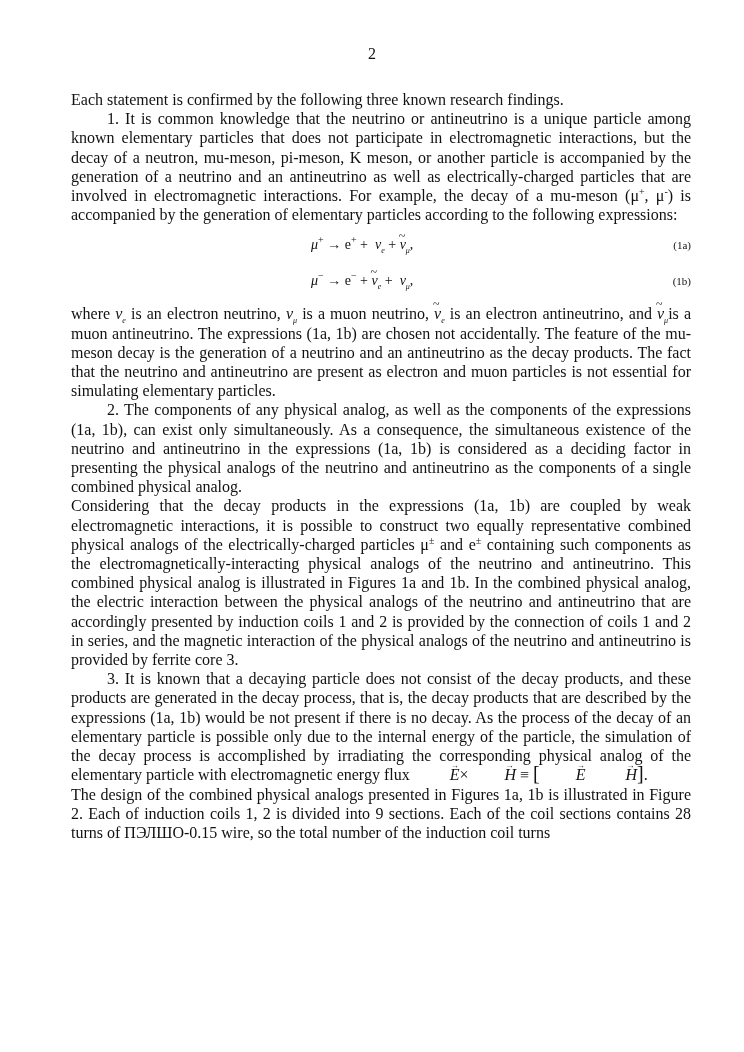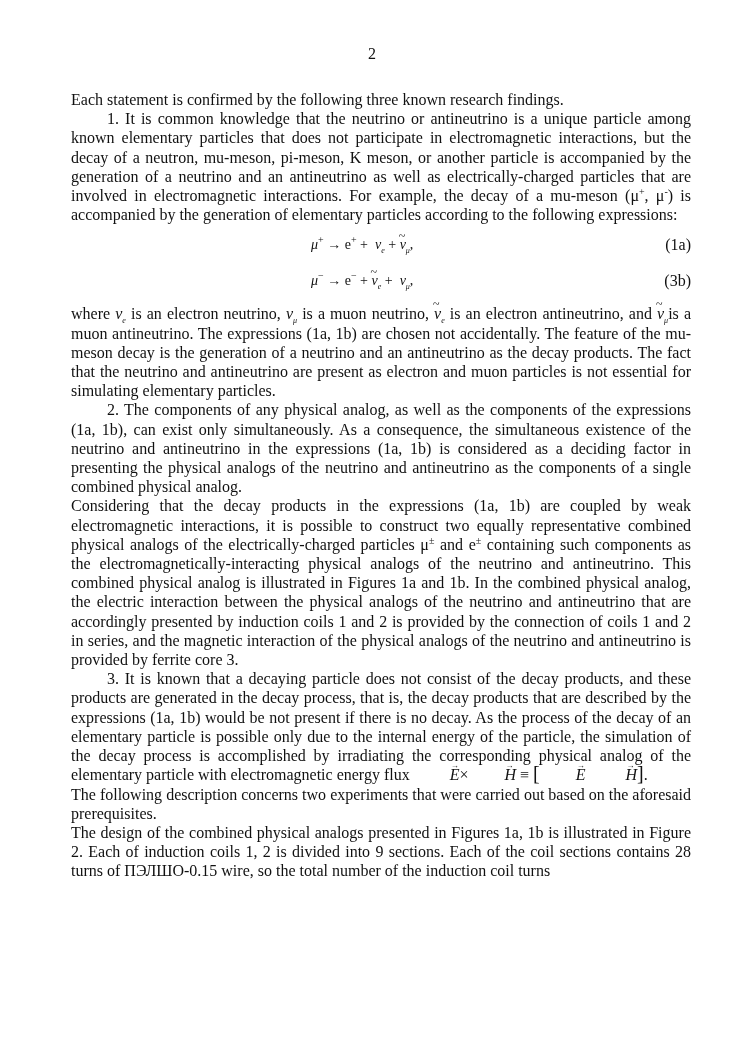--- a/index.html
+++ b/index.html
@@ -8,21 +8,21 @@
   .page-number { position: absolute; top: 44px; left: 0; width: 744px; text-align: center;
                  font-size: 16px; line-height: 19px; }
   .body { position: absolute; left: 71px; top: 90px; width: 620px;
           font-size: 16px; line-height: 19.2px; }
   .p { margin: 0; text-align: justify; }
   .indent { text-indent: 36px; }
   .eqs { position: relative; height: 56px; margin: 10px 0 14px 0; }
   .eq { position: absolute; left: 0; width: 620px; height: 22px; }
   .eq1 { top: 0; } .eq2 { top: 36px; }
   .eq-body { position: absolute; left: 240px; top: 0; font-size: 14px; line-height: 22px; white-space: nowrap; }
-  .eq-num { position: absolute; right: 0; top: 0; font-size: 16px; line-height: 22px; }
+  .eq-num { position: absolute; right: 0; top: 0; font-size: 11px; line-height: 22px; }
   .it { font-style: italic; }
   sup, sub { font-size: 10px; line-height: 0; }
   .small-sub { font-size: 8px; font-style: italic; }
   .tilde { position: relative; display: inline-block; }
   .tilde::before { content: "~"; position: absolute; left: -1px; top: -9px; font-size: 12px; }
   .vec { position: relative; display: inline-block; font-style: italic; }
   .vec::before { content: "\2192"; position: absolute; left: 1px; top: -9px; font-size: 8px; font-style: normal; }
   .bracket { font-size: 20px; line-height: 0; }
 </style>
 </head>
@@ -52,28 +52,27 @@
     <div class="eq eq2">
       <span class="eq-body">
         <span class="it">μ</span><sup>−</sup>
         <span>→</span>
         <span>e</span><sup>−</sup>
         <span>+</span>
         <span class="tilde"><span class="it">ν</span></span><sub class="small-sub">e</sub>
         <span>+</span>&nbsp;
         <span class="it">ν</span><sub class="small-sub">μ</sub><span>,</span>
       </span>
-      <span class="eq-num">(3b)</span>
+      <span class="eq-num">(1b)</span>
     </div>
   </div>
 
   <p class="p"><span>where </span><span class="it">ν</span><sub class="small-sub">e</sub><span> is an electron neutrino, </span><span class="it">ν</span><sub class="small-sub">μ</sub><span> is a muon neutrino, </span><span class="tilde"><span class="it">ν</span></span><sub class="small-sub">e</sub><span> is an electron antineutrino, and </span><span class="tilde"><span class="it">ν</span></span><sub class="small-sub">μ</sub><span>is a muon antineutrino. The expressions (1a, 1b) are chosen not accidentally. The feature of the mu-meson decay is the generation of a neutrino and an antineutrino as the decay products. The fact that the neutrino and antineutrino are present as electron and muon particles is not essential for simulating elementary particles.</span></p>
 
   <p class="p indent">2. The components of any physical analog, as well as the components of the expressions (1a, 1b), can exist only simultaneously. As a consequence, the simultaneous existence of the neutrino and antineutrino in the expressions (1a, 1b) is considered as a deciding factor in presenting the physical analogs of the neutrino and antineutrino as the components of a single combined physical analog.</p>
 
   <p class="p"><span>Considering that the decay products in the expressions (1a, 1b) are coupled by weak electromagnetic interactions, it is possible to construct two equally representative combined physical analogs of the electrically-charged particles </span><span>μ</span><sup>±</sup><span> and e</span><sup>±</sup><span> containing such components as the electromagnetically-interacting physical analogs of the neutrino and antineutrino. This combined physical analog is illustrated in Figures 1a and 1b. In the combined physical analog, the electric interaction between the physical analogs of the neutrino and antineutrino that are accordingly presented by induction coils 1 and 2 is provided by the connection of coils 1 and 2 in series, and the magnetic interaction of the physical analogs of the neutrino and antineutrino is provided by ferrite core 3.</span></p>
 
   <p class="p indent"><span>3. It is known that a decaying particle does not consist of the decay products, and these products are generated in the decay process, that is, the decay products that are described by the expressions (1a, 1b) would be not present if there is no decay.  As the process of the decay of an elementary particle is possible only due to the internal energy of the particle, the simulation of the decay process is accomplished by irradiating the corresponding physical analog of the elementary particle with electromagnetic energy flux </span><span class="vec">E</span><span>×</span><span class="vec">H</span> <span>≡</span> <span class="bracket">[</span><span class="vec">E</span> <span class="vec">H</span><span class="bracket">]</span><span>.</span></p>
 
-  <p class="p">The following description concerns two experiments that were carried out based on the aforesaid prerequisites.</p>
 
   <p class="p">The design of the combined physical analogs presented in Figures 1a, 1b is illustrated in Figure 2. Each of induction coils 1, 2 is divided into 9 sections. Each of the coil sections contains 28 turns of ПЭЛШО-0.15 wire, so the total number of the induction coil turns</p>
 </div>
 
 </body></html>

